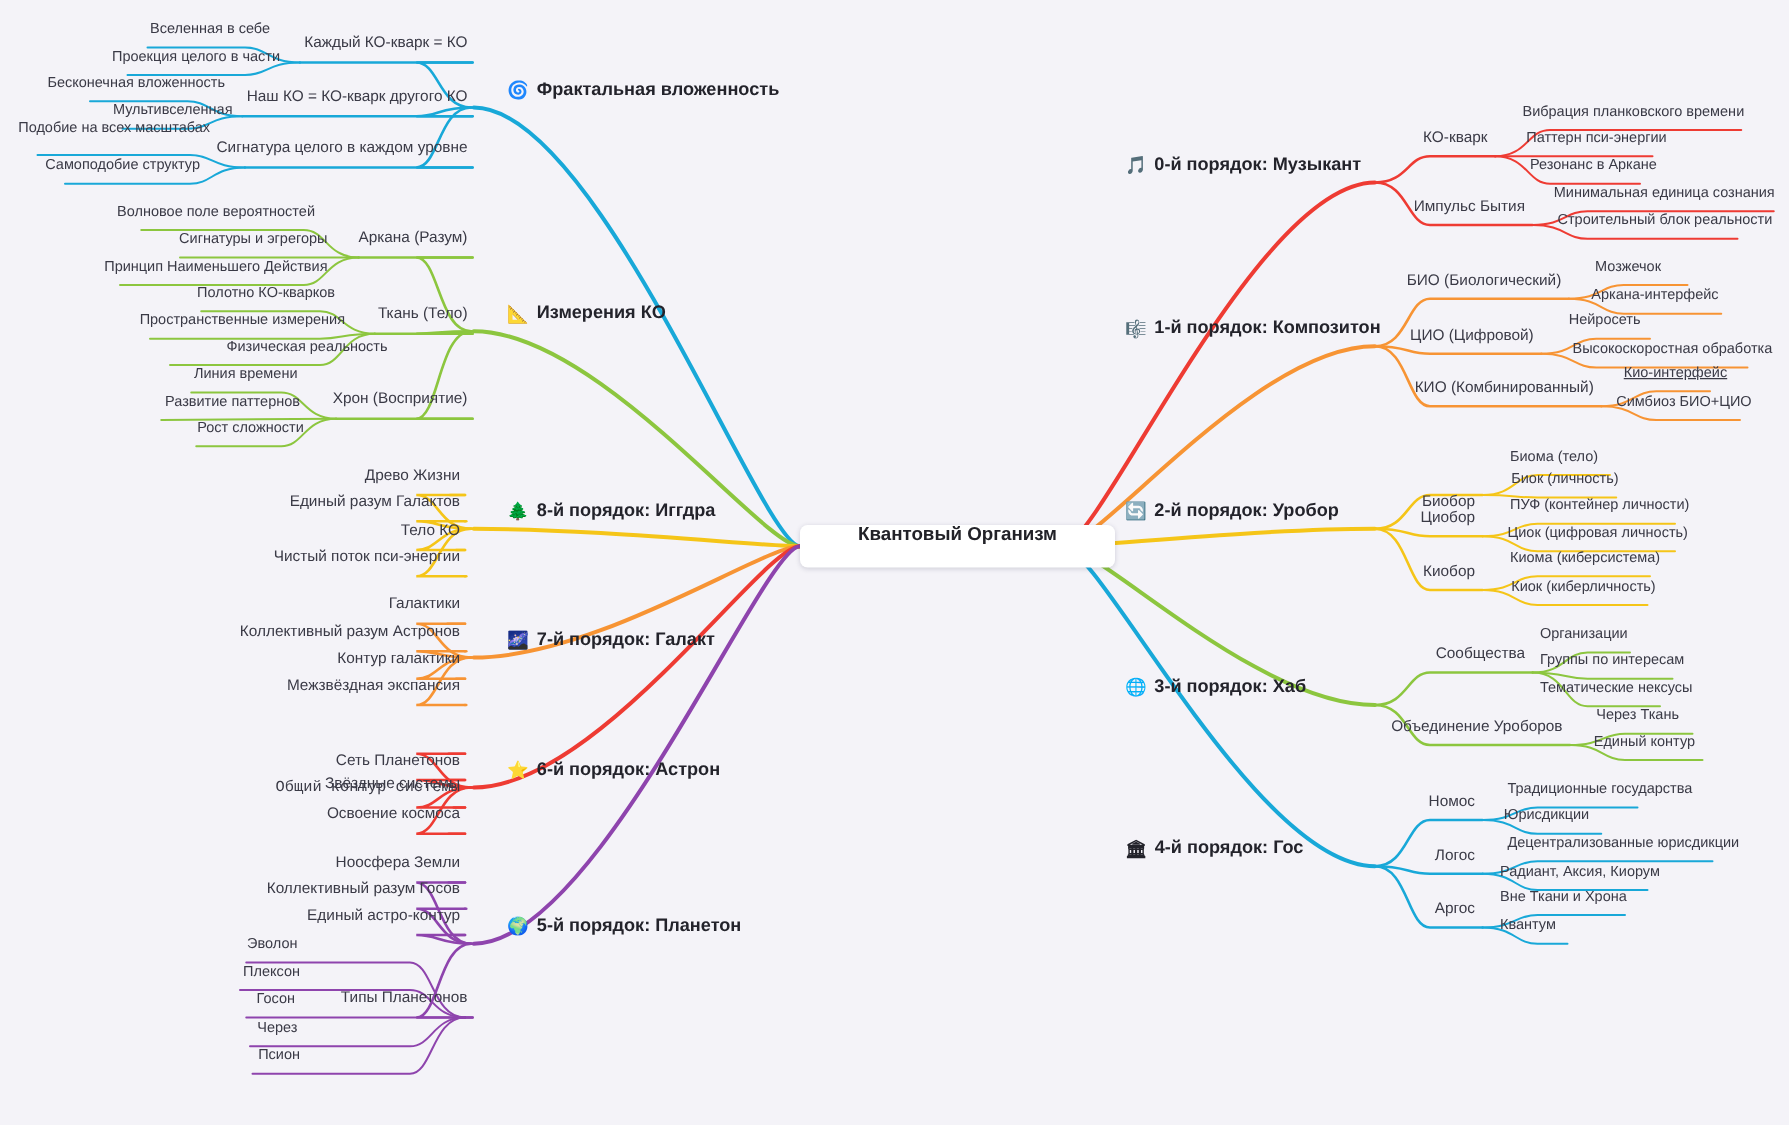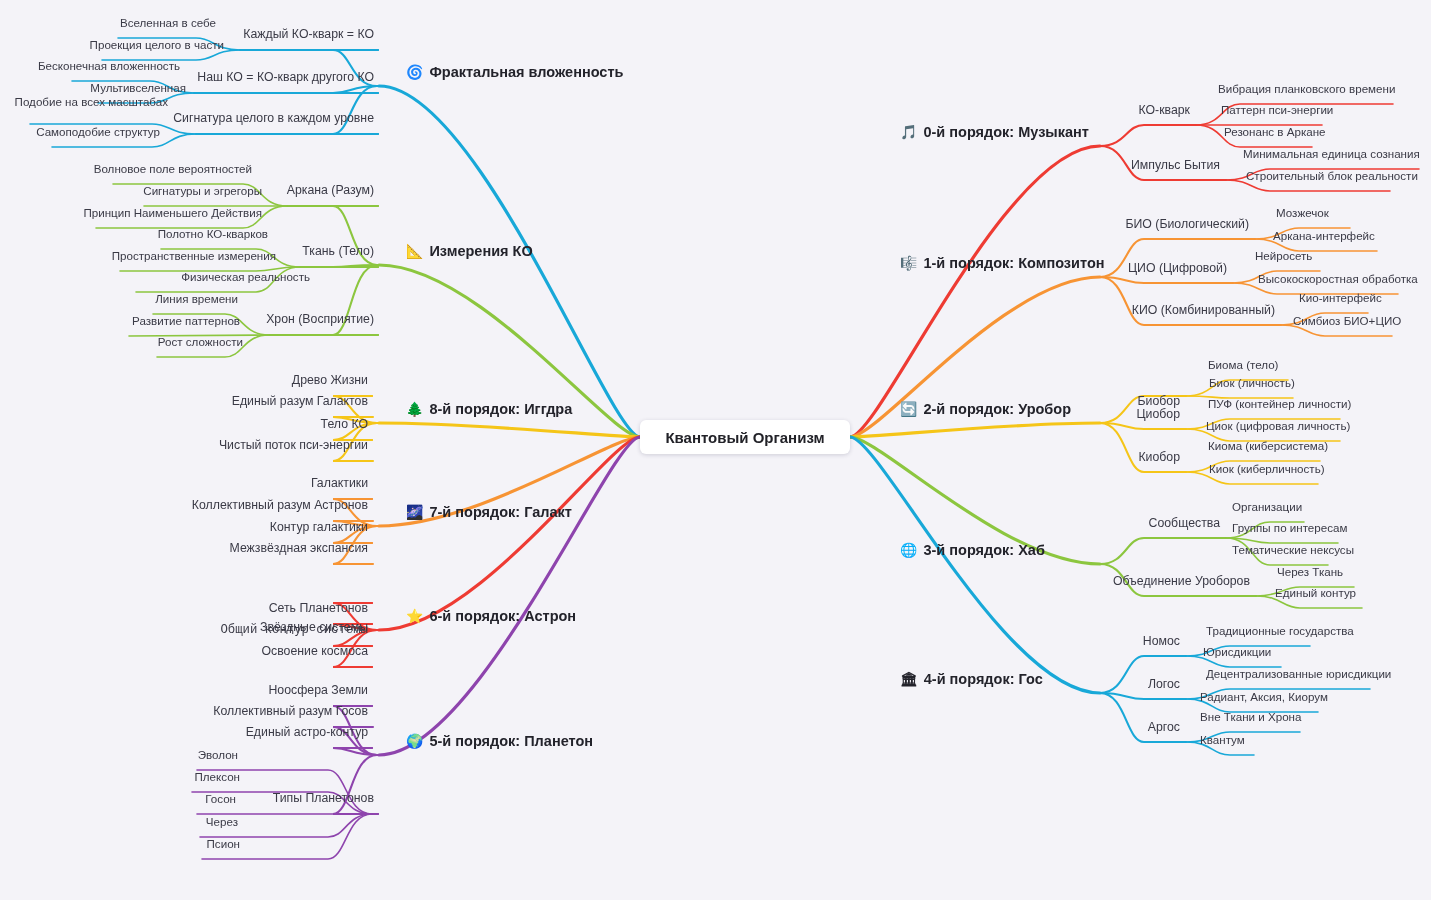--- a/index.html
+++ b/index.html
@@ -7,24 +7,24 @@
     width:1431px;height:900px;background:#f4f3f8;
     font-family:"Liberation Sans","DejaVu Sans",sans-serif;
     overflow:hidden;position:relative;
   }
   #canvas{position:absolute;inset:0;width:1431px;height:900px;}
   svg.wires{position:absolute;left:0;top:0;width:1431px;height:900px;pointer-events:none;}
   .node{position:absolute;white-space:nowrap;line-height:1;}
 
   
   .central{
-    left:640px;top:420px;width:210px;height:34px;
+    left:640px;top:420px;width:252px;height:34px;
     background:#ffffff;border-radius:6px;
     box-shadow:0 1px 4px rgba(40,40,70,.18);
-    display:flex;align-items:center;justify-content:center;
+    display:flex;align-items:flex-start;justify-content:center;
     font-size:15px;font-weight:bold;color:#222228;z-index:5;
   }
 
   
   .l1{
     font-size:14.5px;font-weight:bold;color:#23232b;
     display:flex;align-items:center;gap:6px;z-index:4;
   }
   .l1 .emo{font-size:14px;line-height:1;display:inline-block;}
 
@@ -243,21 +243,21 @@
         <span class="emo">🎼</span>
         <span>1-й порядок: Композитон</span>
       </div>
       <div class="node l2 ra" style="left: 1249px; top: 230px; transform: translate(-100%, -100%);"><span>БИО (Биологический)</span></div>
       <div class="node l3 la" style="left: 1276px; top: 219px; transform: translate(0px, -100%);"><span>Мозжечок</span></div>
       <div class="node l3 la" style="left: 1273px; top: 242px; transform: translate(0px, -100%);"><span>Аркана-интерфейс</span></div>
       <div class="node l2 ra" style="left: 1227px; top: 274px; transform: translate(-100%, -100%);"><span>ЦИО (Цифровой)</span></div>
       <div class="node l3 la" style="left: 1255px; top: 262px; transform: translate(0px, -100%);"><span>Нейросеть</span></div>
       <div class="node l3 la" style="left: 1258px; top: 285px; transform: translate(0px, -100%);"><span>Высокоскоростная обработка</span></div>
       <div class="node l2 ra" style="left: 1275px; top: 316px; transform: translate(-100%, -100%); padding-left: 12px;"><span>КИО (Комбинированный)</span></div>
-      <div class="node l3 la" style="left: 1299px; top: 304px; transform: translate(0px, -100%);"><span>Кио-интерфейс</span></div>
+      <div class="node l3 la" style="left: 1299px; top: 304px; transform: translate(0px, -100%); text-decoration: underline;"><span>Кио-интерфейс</span></div>
       <div class="node l3 la" style="left: 1293px; top: 327px; transform: translate(0px, -100%);"><span>Симбиоз БИО+ЦИО</span></div>
       <div class="node l1 la" style="left: 900px; top: 409px;">
         <span class="emo">🔄</span>
         <span>2-й порядок: Уробор</span>
       </div>
       <div class="node l2 ra" style="left: 1180px; top: 407px; transform: translate(-100%, -100%);"><span>Биобор</span></div>
       <div class="node l3 la" style="left: 1208px; top: 371px; transform: translate(0px, -100%); text-align: center;"><span>Биома (тело)</span></div>
       <div class="node l3 la" style="left: 1209px; top: 389px; transform: translate(0px, -100%);"><span>Биок (личность)</span></div>
       <div class="node l2 ra" style="left: 1180px; top: 420px; transform: translate(-100%, -100%);"><span>Циобор</span></div>
       <div class="node l3 la" style="left: 1208px; top: 410px; transform: translate(0px, -100%);"><span>ПУФ (контейнер личности)</span></div>

